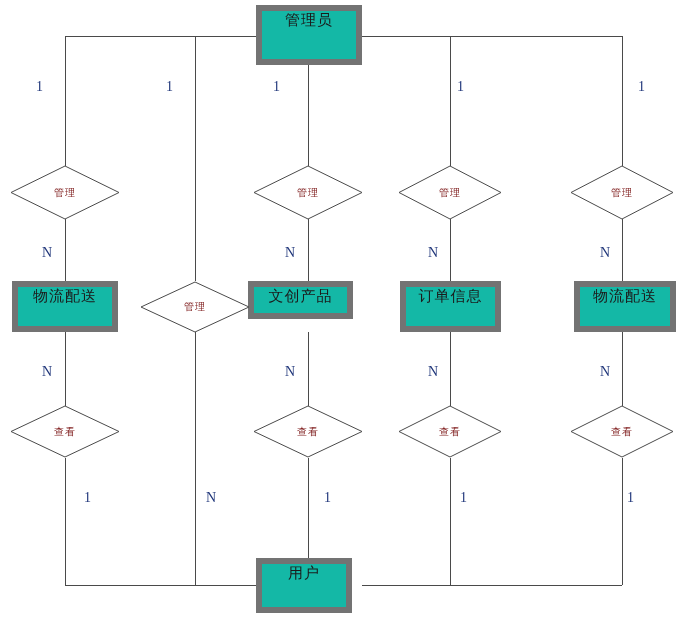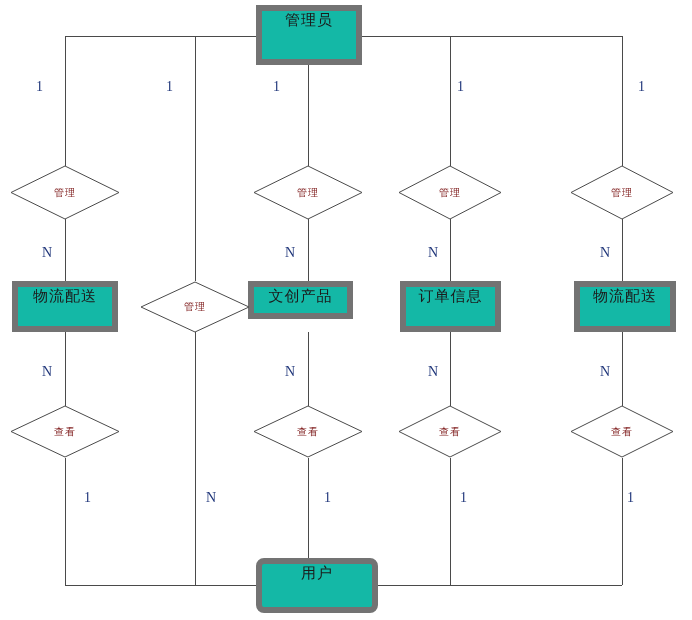--- a/index.html
+++ b/index.html
@@ -75,21 +75,21 @@
   <div class="ln v" style="left:195px;top:332px;height:253px;"></div>
 
   <div class="ln h" style="left:65px;top:585px;width:191px;"></div>
 
   <div class="ln h" style="left:362px;top:585px;width:260px;"></div>
 
   <div class="entity" style="left:256px;top:5px;width:106px;height:60px;">
     <span>管理员</span>
   </div>
 
-  <div class="entity" style="left:256px;top:558px;width:122px;height:55px;border-radius:8px;">
+  <div class="entity" style="left:256px;top:558px;width:96px;height:55px;">
     <span>用户</span>
   </div>
 
   <div class="entity" style="left:12px;top:281px;width:106px;height:51px;">
     <span>物流配送</span>
   </div>
 
   <div class="entity" style="left:248px;top:281px;width:105px;height:38px;">
     <span>文创产品</span>
   </div>

